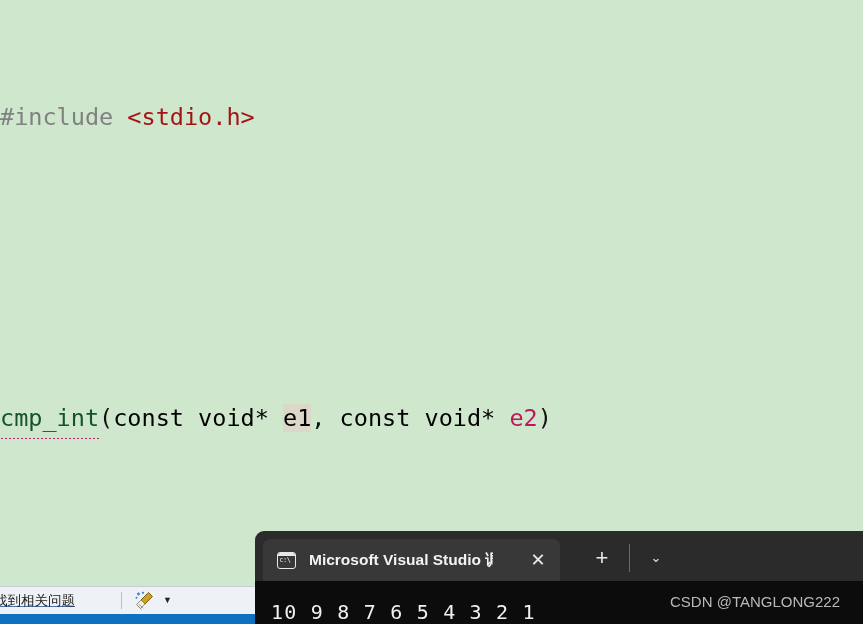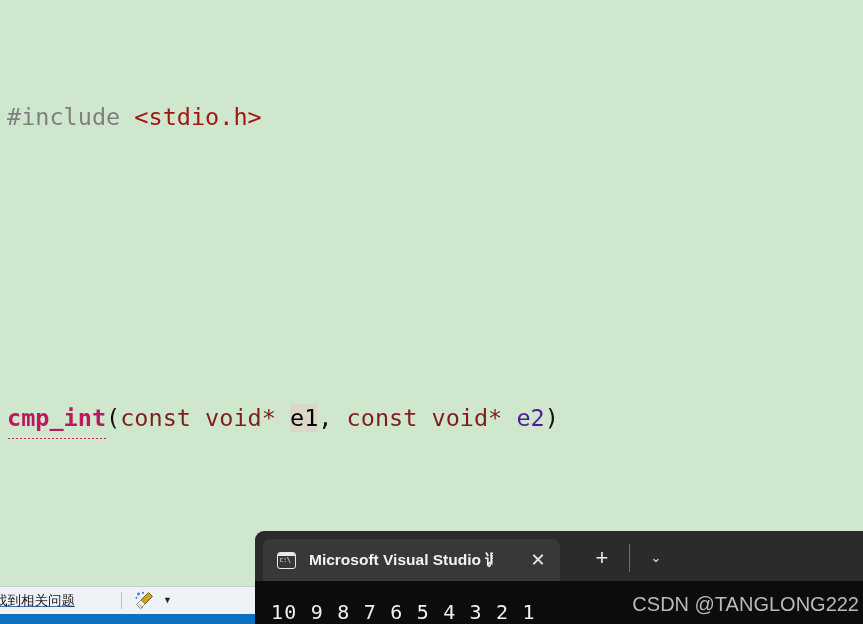--- a/index.html
+++ b/index.html
@@ -32,30 +32,30 @@
     font-family: "DejaVu Sans Mono", "Liberation Mono", monospace;
     font-size: 23.5px;
     line-height: 33.5px;
     white-space: pre;
     letter-spacing: 0px;
   }
 
   .code-line {
     position: relative;
     height: 33.5px;
-    padding-left: 7px;
+    padding-left: 0px;
     box-sizing: border-box;
   }
 
   
   .t-pre   { color: #808080; }              
   .t-str   { color: #a31515; }              
-  .t-kw    { color: #7f1d1d; }              
-  .t-fn    { color: #be185d; font-weight: bold; }              
-  .t-var   { color: #4c1d95; }              
+  .t-kw    { color: #000000; }              
+  .t-fn    { color: #14532d; }              
+  .t-var   { color: #be185d; }              
   .t-punct { color: #111111; }              
 
   
   .t-ref {
     background: #dbd8c8;
     color: #000000;
   }
 
   
   .squiggle {
@@ -245,23 +245,23 @@
     top: 11px;
     font-family: "DejaVu Sans Mono", "Liberation Mono", monospace;
     font-size: 20px;
     color: #f0f0f0;
     letter-spacing: 1.2px;
     white-space: pre;
     margin-top: 8px;
   }
   #term-watermark {
     position: absolute;
-    right: 4px;
+    right: 23px;
     top: 12px;
-    font-size: 20px;
+    font-size: 15px;
     color: #b9b9b9;
     font-family: "Liberation Sans", sans-serif;
     white-space: nowrap;
   }
 </style>
 </head>
 <body>
 
 <div id="vs-editor">
   <div id="code-surface">

